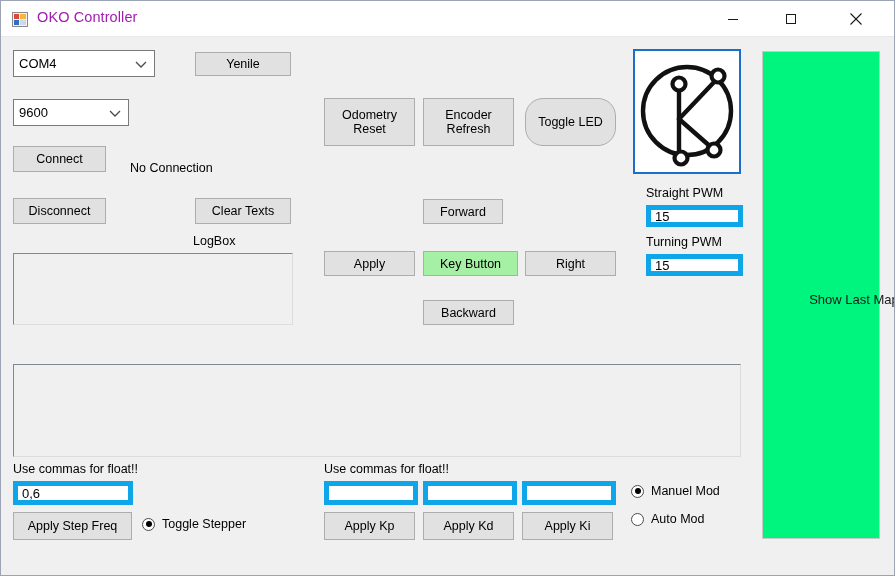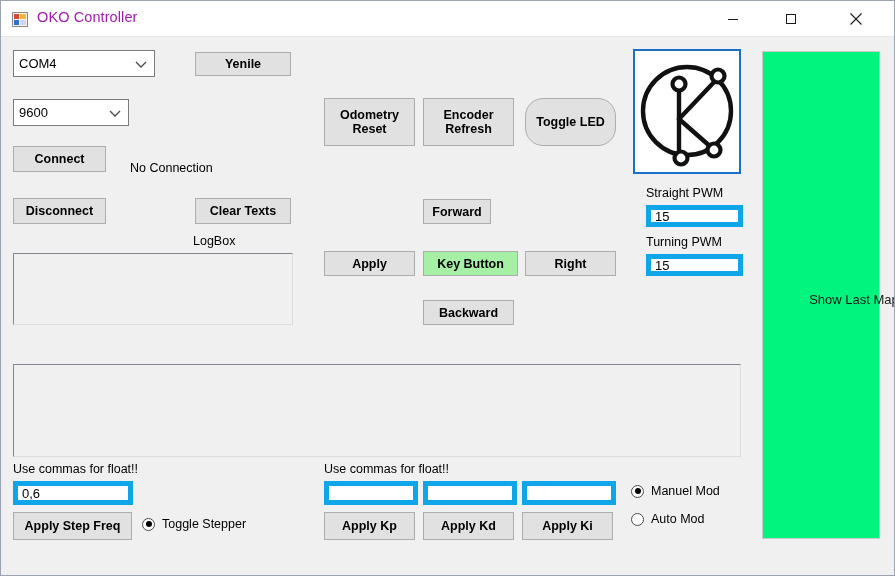--- a/index.html
+++ b/index.html
@@ -59,21 +59,20 @@
     font-family: "Liberation Sans", sans-serif;
     font-size: 12.5px;
     display: flex;
     align-items: center;
     justify-content: center;
     text-align: center;
     line-height: 1.12;
     white-space: pre-line;
     padding: 0;
     cursor: default;
-    font-weight: bold;
   }
   .wf-btn.green {
     background: #a6f0a6;
   }
   .wf-combo {
     position: absolute;
     background: #ffffff;
     border: 1px solid #7a7a7a;
     font-size: 13px;
     color: #000000;
@@ -224,21 +223,21 @@
   <div class="wf-label" style="left:192px; top:233px;">LogBox</div>
 
   <div class="wf-multiline" style="left:12px; top:252px; width:280px; height:72px;"></div>
 
   <div class="wf-btn" style="left:323px; top:97px; width:91px; height:48px;">Odometry
 Reset</div>
   <div class="wf-btn" style="left:422px; top:97px; width:91px; height:48px;">Encoder
 Refresh</div>
   <div class="wf-btn" style="left:524px; top:97px; width:91px; height:48px;border-radius:18px;">Toggle LED</div>
 
-  <div class="wf-btn" style="left:422px; top:198px; width:68px; height:25px;">Forward</div>
+  <div class="wf-btn" style="left:422px; top:198px; width:80px; height:25px;">Forward</div>
   <div class="wf-btn" style="left:323px; top:250px; width:91px; height:25px;">Apply</div>
   <div class="wf-btn green" style="left:422px; top:250px; width:95px; height:25px;">Key Button</div>
   <div class="wf-btn" style="left:524px; top:250px; width:91px; height:25px;">Right</div>
   <div class="wf-btn" style="left:422px; top:299px; width:91px; height:25px;">Backward</div>
 
   <div id="logo-box" style="left:632px; top:48px; width:108px; height:125px;">
     <svg width="104" height="121" viewBox="0 0 104 121">
       <g fill="none" stroke="#111111" stroke-width="4.4" stroke-linecap="round">
         <circle cx="52" cy="60" r="44"></circle>
         <line x1="44" y1="34" x2="44" y2="105"></line>

